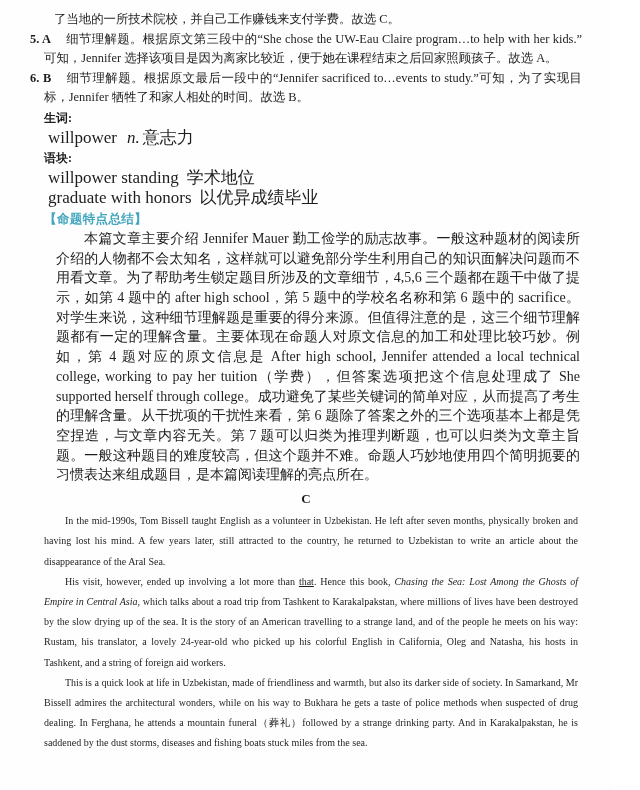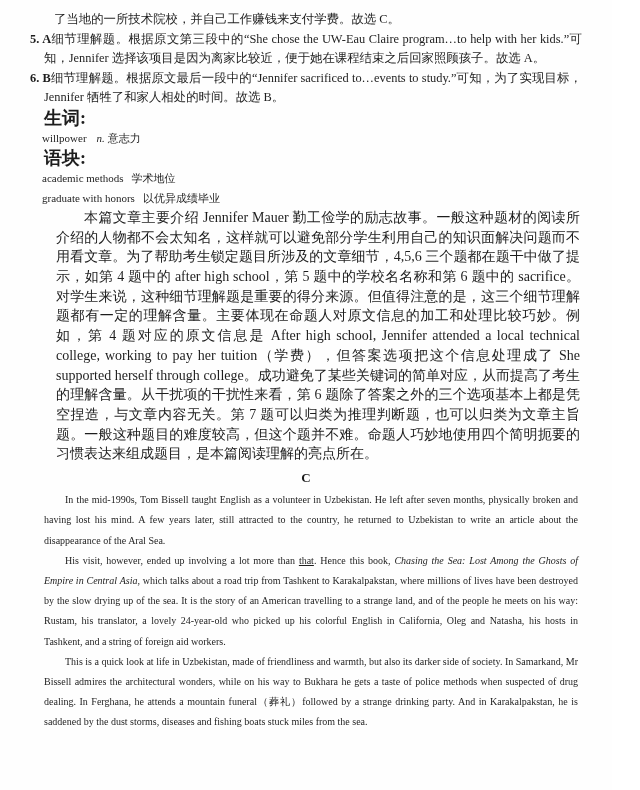--- a/index.html
+++ b/index.html
@@ -37,49 +37,49 @@
     text-justify: inter-ideograph;
     text-indent: 0;
     padding-left: 14px;
     text-indent: -14px;
     margin: 0;
   }
   .ans-item .num {
     font-weight: bold;
   }
   .ans-item .qtype {
-    margin-left: 0;
+    margin-left: 15px;
   }
 
   .first-line {
     font-size: 12.4px;
     line-height: 19.6px;
     padding-left: 24px;
     margin: 0;
   }
 
   
   .sec-header {
     font-size: 12.6px;
     line-height: 20px;
     font-weight: bold;
     margin: 1px 0 0 14px;
     letter-spacing: 0.3px;
   }
 
   .sub-label {
-    font-size: 18px;
+    font-size: 12px;
     line-height: 20px;
     font-weight: bold;
     margin-left: 14px;
   }
   .vocab-line {
-    font-size: 11px;
+    font-size: 17px;
     line-height: 20px;
-    margin-left: 12px;
+    margin-left: 18px;
   }
   .vocab-line .pos {
     font-style: italic;
     margin: 0 3px 0 10px;
   }
   .vocab-line .gloss {
     margin-left: 8px;
   }
 
   
@@ -129,26 +129,27 @@
 
   <div class="sub-label cn">生词:</div>
 
   <div class="vocab-line">
     <span>willpower</span><span class="pos">n.</span><span class="cn">意志力</span>
   </div>
 
   <div class="sub-label cn">语块:</div>
 
   <div class="vocab-line">
-    <span>academic methods</span><span class="gloss cn">学术地位</span>
+    <span>willpower standing</span><span class="gloss cn">学术地位</span>
   </div>
   <div class="vocab-line">
     <span>graduate with honors</span><span class="gloss cn">以优异成绩毕业</span>
   </div>
 
+  <div class="sec-header" style="color:#43a6bd">【命题特点总结】</div>
 
   <p class="analysis cn">本篇文章主要介绍 Jennifer Mauer 勤工俭学的励志故事。一般这种题材的阅读所介绍的人物都不会太知名，这样就可以避免部分学生利用自己的知识面解决问题而不用看文章。为了帮助考生锁定题目所涉及的文章细节，4,5,6 三个题都在题干中做了提示，如第 4 题中的 after high school，第 5 题中的学校名名称和第 6 题中的 sacrifice。对学生来说，这种细节理解题是重要的得分来源。但值得注意的是，这三个细节理解题都有一定的理解含量。主要体现在命题人对原文信息的加工和处理比较巧妙。例如，第 4 题对应的原文信息是 After high school, Jennifer attended a local technical college, working to pay her tuition（学费），但答案选项把这个信息处理成了 She supported herself through college。成功避免了某些关键词的简单对应，从而提高了考生的理解含量。从干扰项的干扰性来看，第 6 题除了答案之外的三个选项基本上都是凭空捏造，与文章内容无关。第 7 题可以归类为推理判断题，也可以归类为文章主旨题。一般这种题目的难度较高，但这个题并不难。命题人巧妙地使用四个简明扼要的习惯表达来组成题目，是本篇阅读理解的亮点所在。</p>
 
   <div class="passage-letter">C</div>
 
   <p class="para"><span>In the mid-1990s, Tom Bissell taught English as a volunteer in Uzbekistan. He left after seven months, physically broken and having lost his mind. A few years later, still attracted to the country, he returned to Uzbekistan to write an article about the disappearance of the Aral Sea.</span></p>
   <p class="para"><span>His visit, however, ended up involving a lot more than </span><span class="ul">that</span><span>. Hence this book, </span><span class="it">Chasing the Sea: Lost Among the Ghosts of Empire in Central Asia</span><span>, which talks about a road trip from Tashkent to Karakalpakstan, where millions of lives have been destroyed by the slow drying up of the sea. It is the story of an American travelling to a strange land, and of the people he meets on his way: Rustam, his translator, a lovely 24-year-old who picked up his colorful English in California, Oleg and Natasha, his hosts in Tashkent, and a string of foreign aid workers.</span></p>
   <p class="para"><span>This is a quick look at life in Uzbekistan, made of friendliness and warmth, but also its darker side of society. In Samarkand, Mr Bissell admires the architectural wonders, while on his way to Bukhara he gets a taste of police methods when suspected of drug dealing. In Ferghana, he attends a mountain funeral（葬礼）followed by a strange drinking party. And in Karakalpakstan, he is saddened by the dust storms, diseases and fishing boats stuck miles from the sea.</span></p>
 
 </div>

